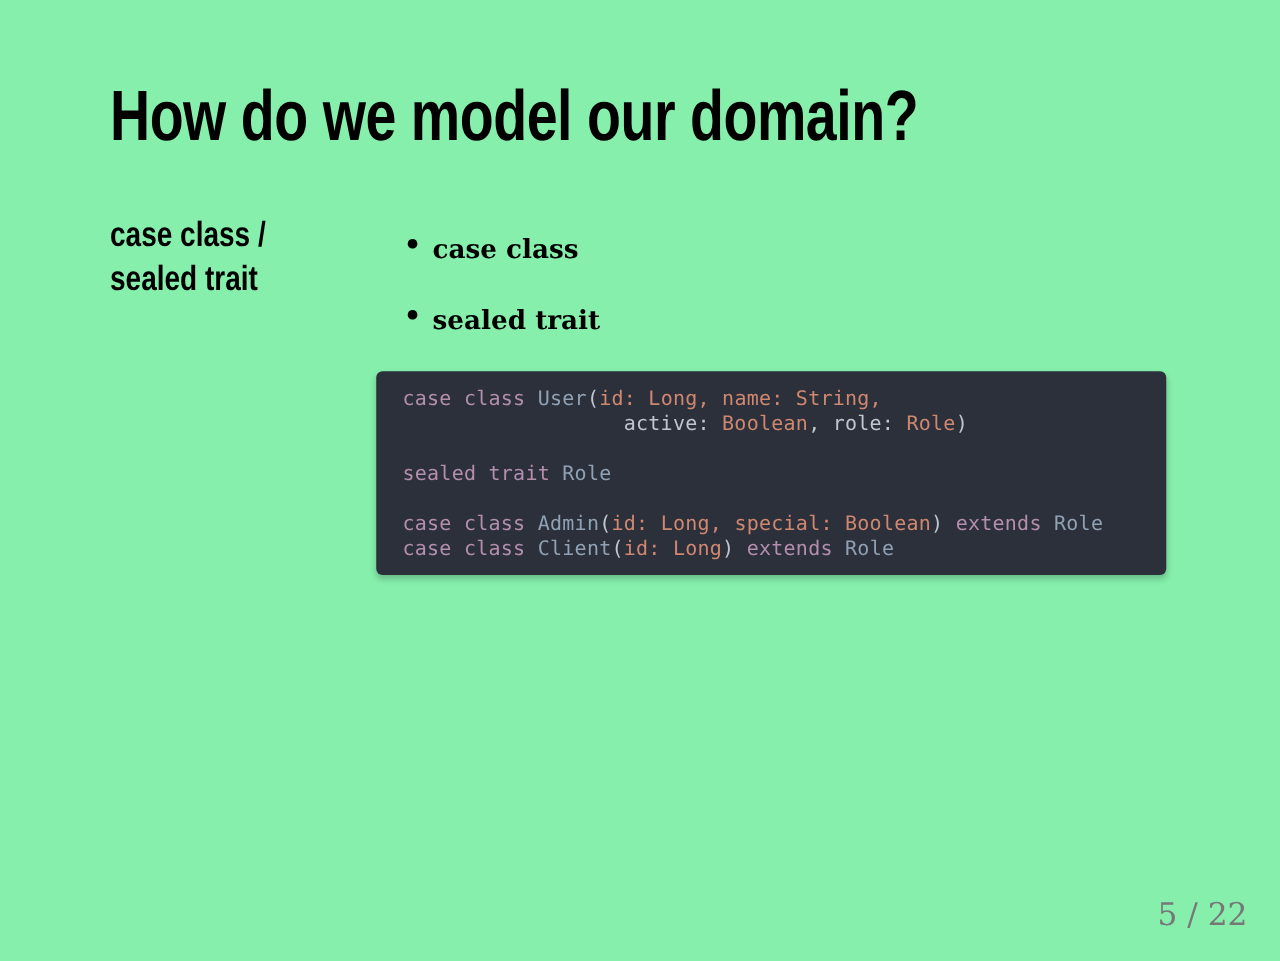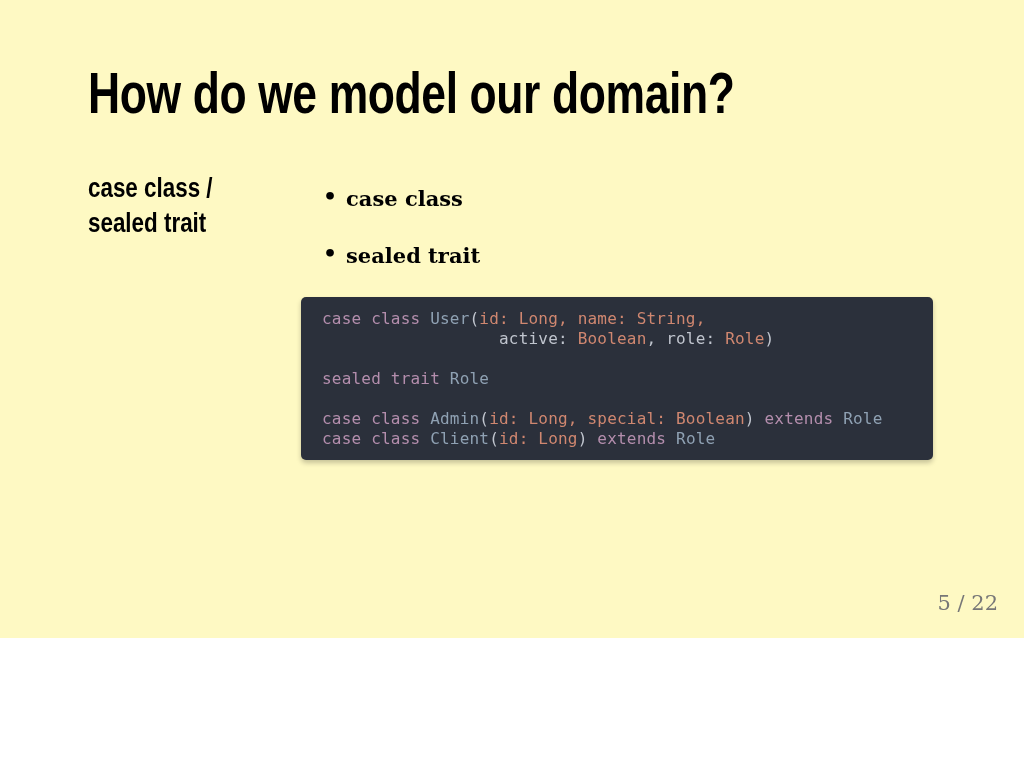--- a/index.html
+++ b/index.html
@@ -2,22 +2,22 @@
 <html><head>
 <meta charset="utf-8">
 <style>
   * { margin: 0; padding: 0; box-sizing: border-box; }
   html, body { width: 1024px; height: 769px; background: #ffffff; overflow: hidden; }
   body { font-family: "DejaVu Serif", serif; }
 
   .slide {
     position: relative;
     width: 1024px;
-    height: 638px;
-    background: #fef9c3;
+    height: 769px;
+    background: #86efac;
   }
 
   .slide-title {
     position: absolute;
     left: 88px;
     top: 65px;
     font-family: "Liberation Sans", sans-serif;
     font-weight: 700;
     font-size: 57px;
     line-height: 1.0;
@@ -83,21 +83,21 @@
     line-height: 20px;
     letter-spacing: 0.2px;
     white-space: pre;
   }
 
   .slide-number {
     position: absolute;
     right: 26px;
     bottom: 23px;
     font-family: "DejaVu Serif", serif;
-    font-size: 21px;
+    font-size: 25px;
     color: #777777;
   }
 </style>
 </head>
 <body>
 
 <div class="slide">
 
   <h1 class="slide-title">How do we model our domain?</h1>
 

